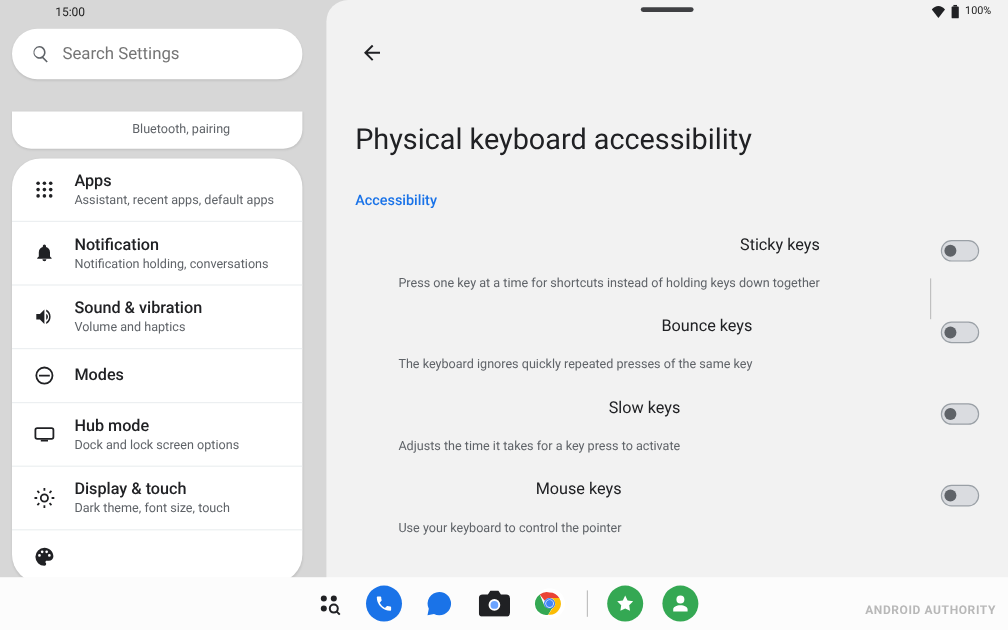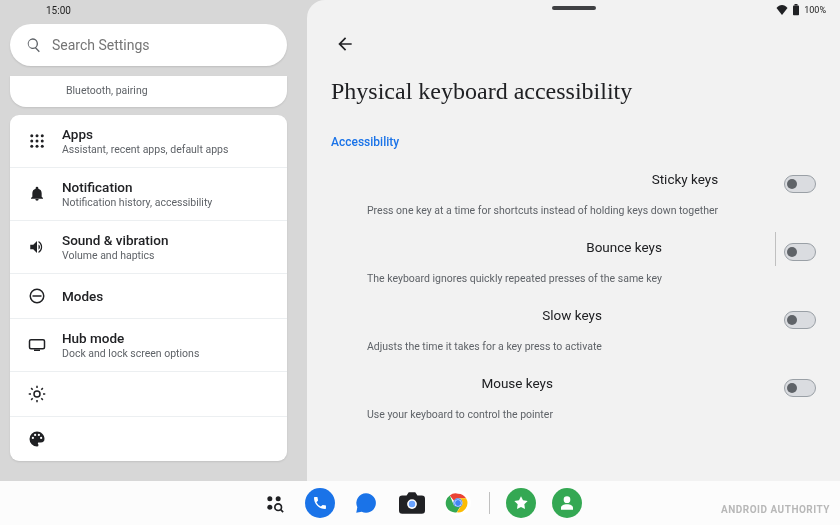--- a/index.html
+++ b/index.html
@@ -3,35 +3,35 @@
 <meta charset="utf-8">
 <style>
   * { box-sizing: border-box; margin: 0; padding: 0; font-family: Roboto, "Segoe UI", Arial, sans-serif; }
   html, body { width: 840px; height: 525px; overflow: hidden; background: #d7d7d7; }
   .screen { width: 840px; height: 525px; position: relative; display: flex; flex-direction: column; }
   .content-area { flex: 1; display: flex; overflow: hidden; }
   
   .statusbar { position: absolute; top: 0; left: 0; right: 0; height: 20px; display: flex; justify-content: space-between; align-items: center; padding: 0 14px; font-size: 10px; color: #222; z-index: 5; margin-left: 32px; }
   .status-right { display: flex; align-items: center; gap: 4px; font-size: 9px; }
   
-  .left-pane { width: 307px; height: 100%; background: #d7d7d7; padding: 24px 20px 0 10px; display: flex; flex-direction: column; gap: 8px; }
+  .left-pane { width: 272px; height: 100%; background: #d7d7d7; padding: 24px 20px 0 10px; display: flex; flex-direction: column; gap: 8px; }
   .search-card { background: #fff; border-radius: 26px; height: 42px; display: flex; align-items: center; padding: 0 16px; gap: 10px; box-shadow: 0 1px 2px rgba(0,0,0,0.12); }
   .search-card input { border: none; outline: none; font-size: 14px; flex: 1; background: transparent; color: #202124; }
-  .stub-card { background: #fff; border-radius: 0 0 16px 16px; padding: 8px 16px 10px 56px; font-size: 10.5px; color: #5f6368; box-shadow: 0 1px 2px rgba(0,0,0,0.1); margin-top: 2px; }
-  .settings-list { background: #fff; border-radius: 9px; overflow: hidden; box-shadow: 0 1px 2px rgba(0,0,0,0.1); flex-shrink: 1; min-height: 0; }
+  .stub-card { background: #fff; border-radius: 0 0 16px 16px; padding: 8px 16px 10px 56px; font-size: 10.5px; color: #5f6368; box-shadow: 0 1px 2px rgba(0,0,0,0.1); margin-top: 19px; text-align: center; }
+  .settings-list { background: #fff; border-radius: 24px; overflow: hidden; box-shadow: 0 1px 2px rgba(0,0,0,0.1); flex-shrink: 1; min-height: 0; }
   .settings-item { display: flex; align-items: center; gap: 14px; padding: 11px 16px; border-bottom: 1px solid #eceff1; }
   .settings-item:last-child { border-bottom: none; }
   .settings-item .icon-slot { width: 22px; height: 22px; display: flex; align-items: center; justify-content: center; color: #202124; flex-shrink: 0; }
   .settings-item .texts .title { font-size: 13.5px; color: #202124; font-weight: 500; }
   .settings-item .texts .subtitle { font-size: 10.5px; color: #5f6368; margin-top: 1px; }
   
   .detail-pane { flex: 1; height: 100%; background: #f2f2f2; border-radius: 18px 0 0 0; padding: 16px 24px 0 24px; position: relative; }
   .handle { position: absolute; top: 6px; left: 50%; transform: translateX(-50%); width: 44px; height: 4px; background: #202124; border-radius: 2px; opacity: .85; }
   .back-btn { width: 28px; height: 28px; display: flex; align-items: center; justify-content: center; color: #202124; margin-top: 14px; }
-  .detail-title { font-size: 24px; color: #202124; margin-top: 20px; font-weight: 400; font-family: Liberation Serif, serif; }
+  .detail-title { font-size: 24px; color: #202124; margin-top: 44px; font-weight: 400; }
   .section-label { font-size: 12px; color: #1a73e8; font-weight: 500; margin-top: 30px; }
   .option-row { display: flex; align-items: flex-start; justify-content: space-between; margin-top: 22px; gap: 20px; text-align: right; }
   .option-row .opt-texts .opt-title { font-size: 13.5px; color: #202124; }
   .option-row .opt-texts .opt-sub { font-size: 10.5px; color: #5f6368; margin-top: 17px; max-width: 400px; padding-left: 36px; }
   .toggle { width: 32px; height: 18px; border-radius: 10px; background: #dadce0; border: 1.5px solid #9aa0a6; position: relative; flex-shrink: 0; margin-top: 4px; }
   .toggle .knob { position: absolute; left: 2px; top: 50%; transform: translateY(-50%); width: 10px; height: 10px; background: #5f6368; border-radius: 50%; }
   .divider-vert { position: absolute; right: 64px; top: 232px; width: 1px; height: 34px; background: #c0c0c0; }
   
   .taskbar { position: absolute; bottom: 0; left: 0; right: 0; height: 44px; background: #fcfcfc; display: flex; align-items: center; justify-content: center; gap: 16px; z-index: 6; }
   .taskbar .tb-icon { width: 30px; height: 30px; border-radius: 50%; display: flex; align-items: center; justify-content: center; }
@@ -104,21 +104,21 @@
         </div>
 
         <div class="settings-item">
           <span class="icon-slot">
             <svg width="16" height="16" viewBox="0 0 24 24">
                 <path fill="#202124" d="M12 22a2.5 2.5 0 002.5-2.5h-5A2.5 2.5 0 0012 22zm7-6V11a7 7 0 00-5-6.7V3a2 2 0 10-4 0v1.3A7 7 0 005 11v5l-2 2v1h18v-1l-2-2z"></path>
               </svg>
           </span>
           <div class="texts">
             <div class="title">Notification</div>
-            <div class="subtitle">Notification history, accessibility</div>
+            <div class="subtitle">Notification holding, conversations</div>
           </div>
         </div>
 
         <div class="settings-item">
           <span class="icon-slot">
             <svg width="18" height="18" viewBox="0 0 24 24">
                 <path fill="#202124" d="M3 9v6h4l5 5V4L7 9H3zm13 3a4 4 0 00-2-3.5v7A4 4 0 0016 12zm-2-8v2.1a7 7 0 010 11.8V20a9 9 0 000-16z"></path>
               </svg>
           </span>
           <div class="texts">
@@ -161,20 +161,24 @@
                   <line x1="12" y1="20" x2="12" y2="23"></line>
                   <line x1="1" y1="12" x2="4" y2="12"></line>
                   <line x1="20" y1="12" x2="23" y2="12"></line>
                   <line x1="4.2" y1="4.2" x2="6.3" y2="6.3"></line>
                   <line x1="17.7" y1="17.7" x2="19.8" y2="19.8"></line>
                   <line x1="4.2" y1="19.8" x2="6.3" y2="17.7"></line>
                   <line x1="17.7" y1="6.3" x2="19.8" y2="4.2"></line>
                 </g>
               </svg>
           </span>
+          <div class="texts">
+            <div class="title">Display &amp; touch</div>
+            <div class="subtitle">Dark theme, font size, touch</div>
+          </div>
         </div>
 
         <div class="settings-item">
           <span class="icon-slot">
             <svg width="18" height="18" viewBox="0 0 24 24">
                 <path fill="#202124" d="M12 2a10 10 0 000 20 2 2 0 002-2c0-.6-.3-1.1-.6-1.5-.3-.4-.4-.9-.1-1.4.3-.5.8-.6 1.3-.6H17a5 5 0 005-5c0-5-4.5-9.5-10-9.5zM6.5 12a1.5 1.5 0 110-3 1.5 1.5 0 010 3zm3-4a1.5 1.5 0 110-3 1.5 1.5 0 010 3zm5 0a1.5 1.5 0 110-3 1.5 1.5 0 010 3zm3 4a1.5 1.5 0 110-3 1.5 1.5 0 010 3z"></path>
               </svg>
           </span>
         </div>
 

